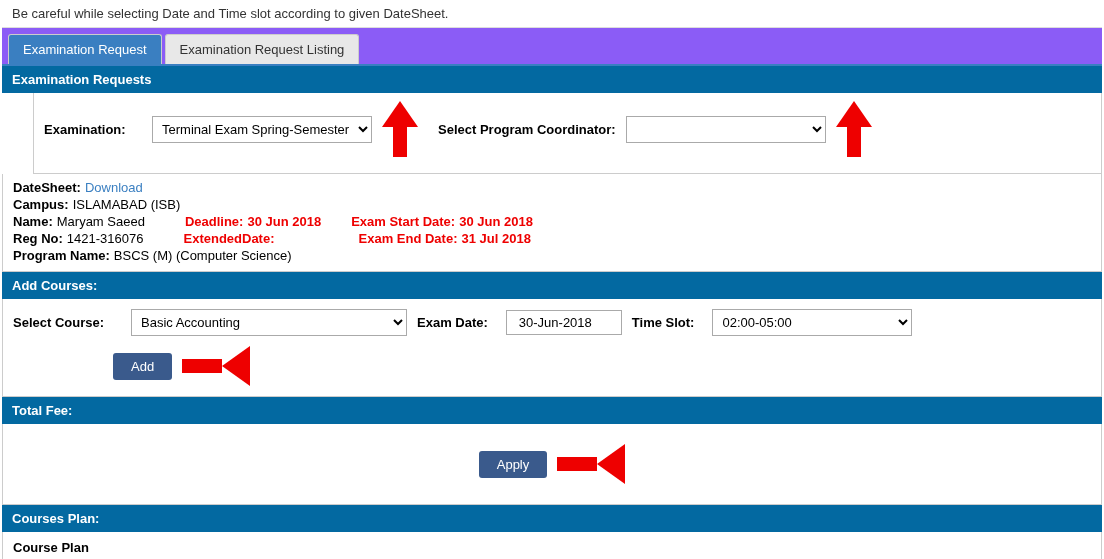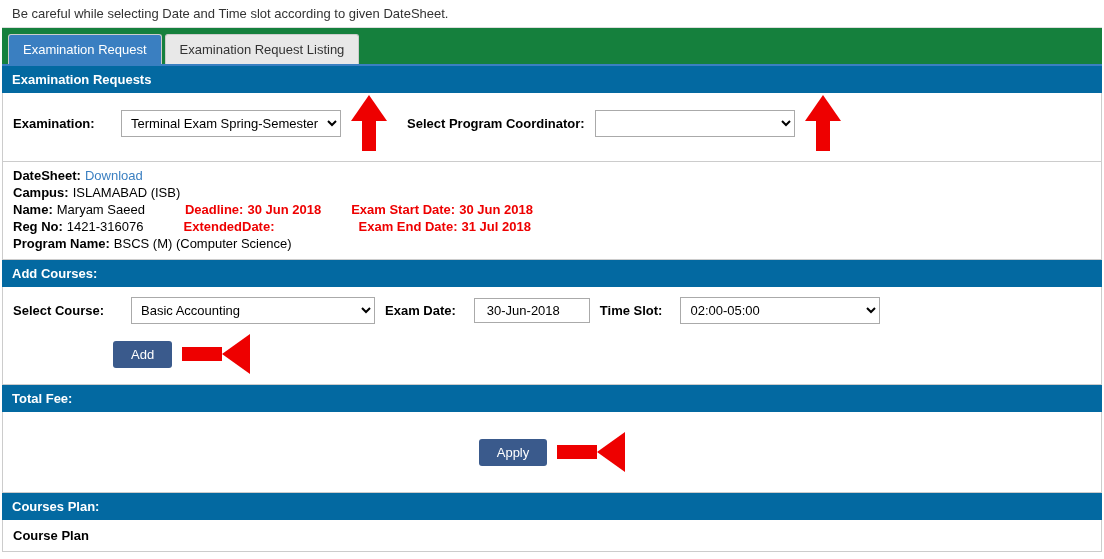--- a/index.html
+++ b/index.html
@@ -11,21 +11,21 @@
     }
     .warning-bar {
       background: #fff;
       padding: 6px 10px;
       font-size: 13px;
       color: #333;
       border-bottom: 1px solid #ddd;
     }
     .tabs {
       display: flex;
-      background: #15803d;
+      background: #8b5cf6;
       padding: 6px 6px 0 6px;
       border-bottom: 2px solid #3a7fc1;
     }
     .tab {
       padding: 7px 14px;
       cursor: pointer;
       font-size: 13px;
       border: 1px solid #ccc;
       border-bottom: none;
       background: #3a7fc1;
@@ -38,23 +38,24 @@
       color: #333;
     }
     .section-header {
       background: #0369a1;
       color: #fff;
       padding: 6px 10px;
       font-size: 13px;
       font-weight: bold;
     }
     .form-area {
-      padding: 2px 10px;
-      border: 1px solid #ccc;
-      border-top: none;
+      padding: 8px 10px;
+      border: 1px solid #ccc;
+      border-top: none;
+      margin-left: 31px;
     }
     .form-row {
       display: flex;
       align-items: center;
       margin-bottom: 8px;
     }
     .form-label {
       font-weight: bold;
       margin-right: 8px;
       min-width: 100px;
@@ -109,21 +110,21 @@
       border: 1px solid #ccc;
       border-top: none;
     }
     .add-courses-row {
       display: flex;
       align-items: center;
       gap: 10px;
       flex-wrap: wrap;
     }
     .course-select {
-      width: 244px;
+      width: 276px;
     }
     .exam-date-input {
       width: 116px;
       padding: 4px 12px;
       border: 1px solid #aaa;
       font-size: 13px;
     }
     .time-slot-select {
       width: 200px;
     }

